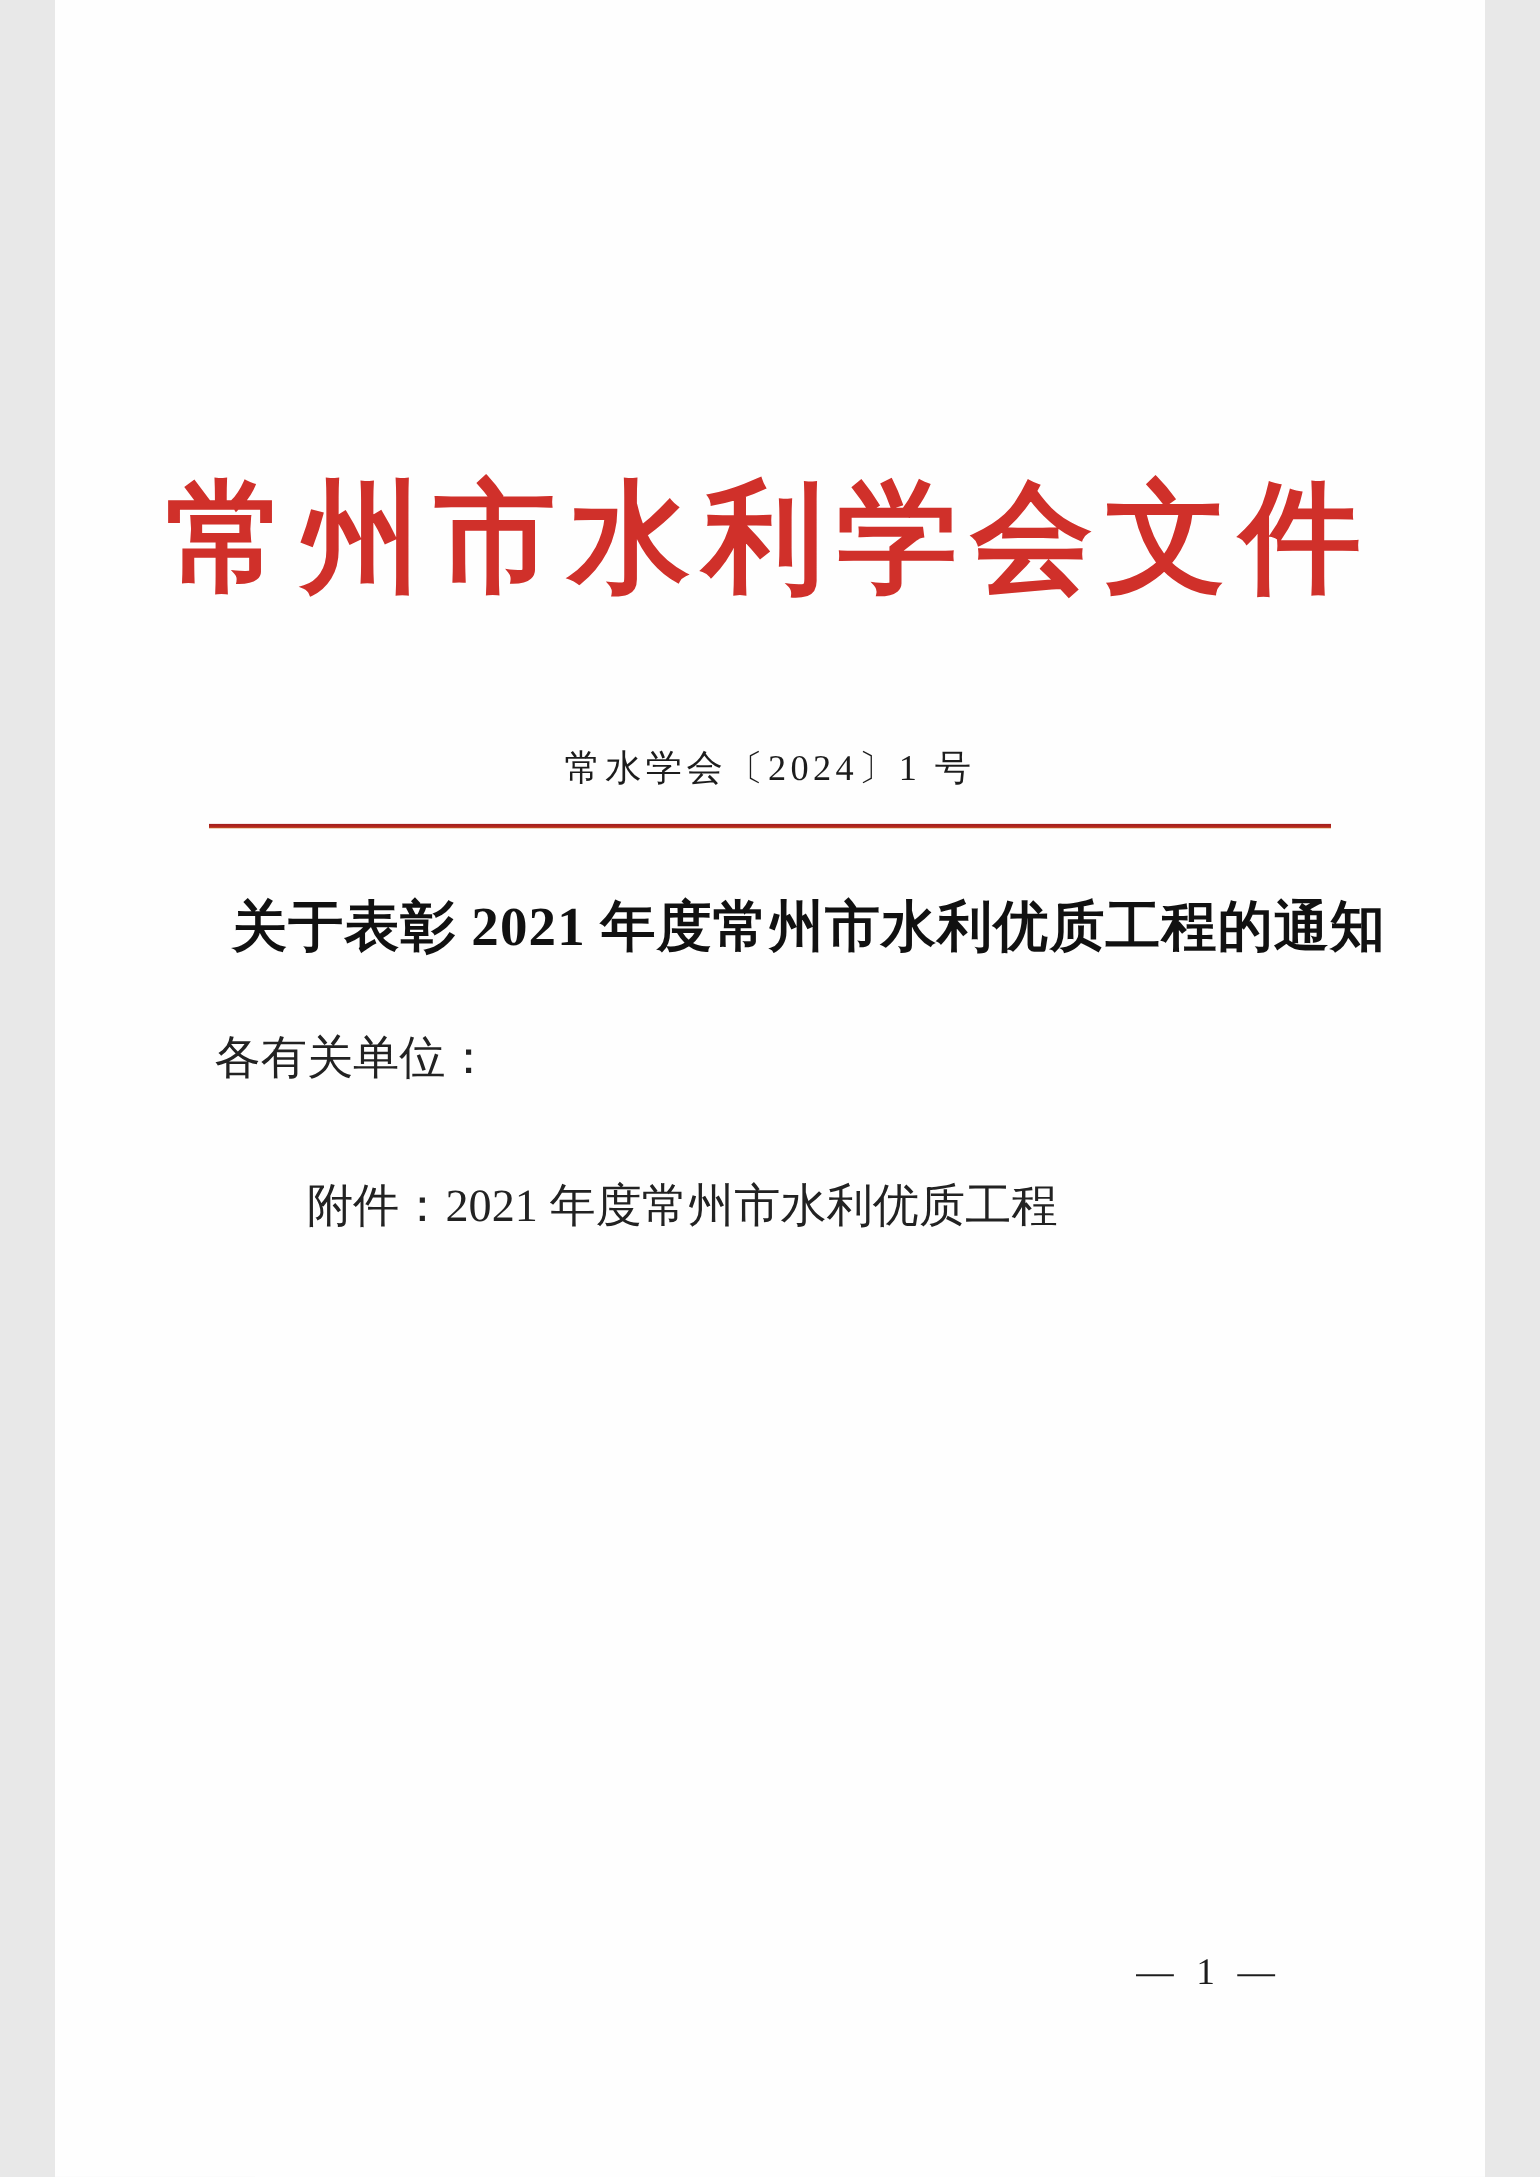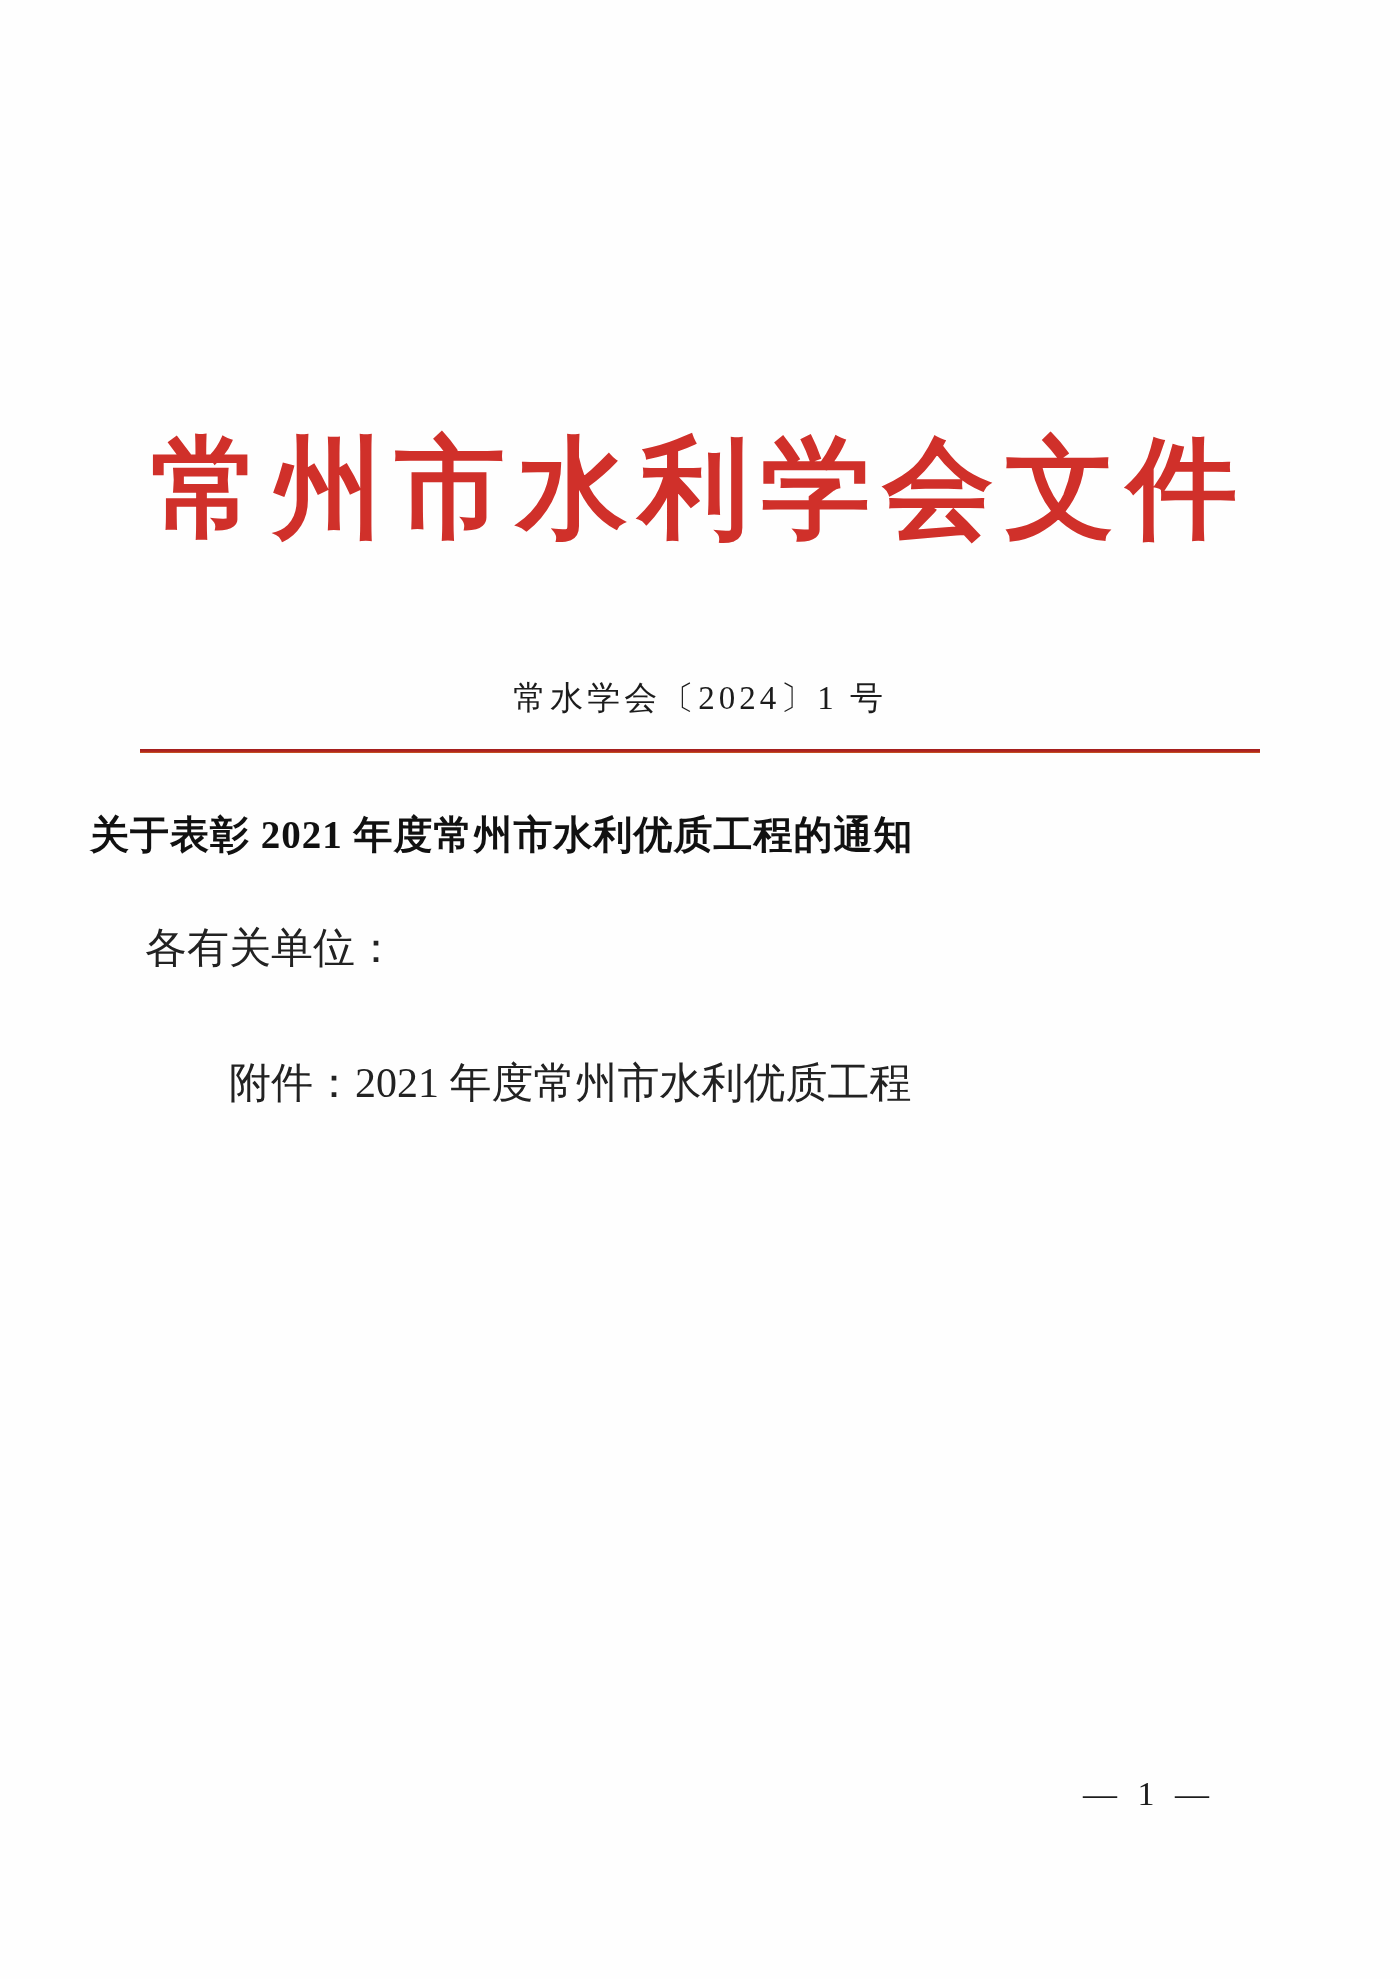--- a/index.html
+++ b/index.html
@@ -4,21 +4,21 @@
 <style>
   * { margin: 0; padding: 0; box-sizing: border-box; }
 
   html, body {
     background: #e8e8e8;
     font-family: "Liberation Serif", "DejaVu Serif", serif;
   }
 
   .page {
     position: relative;
-    width: 1400px;
+    width: 1300px;
     height: 1979px;
     margin: 0 auto;
     background: #fefefe;
     color: #1c1c1c;
     overflow: hidden;
   }
 
   
   .org-title {
     margin-top: 432px;
@@ -44,22 +44,22 @@
   
   .red-divider {
     margin: 28px 140px 0 140px;
     height: 4px;
     background: linear-gradient(to bottom, #a11d1d 0%, #b52820 70%, #c96a22 100%);
   }
 
   
   .notice-title {
     margin: 58px 90px 0 90px;
-    text-align: left;
-    font-size: 39px;
+    text-align: right;
+    font-size: 50px;
     font-weight: bold;
     letter-spacing: 1px;
     line-height: 1.25;
     color: #111;
     white-space: nowrap;
     font-family: "Liberation Serif", "DejaVu Serif", serif;
   }
 
   .body-text {
     margin: 52px 145px 0 145px;

